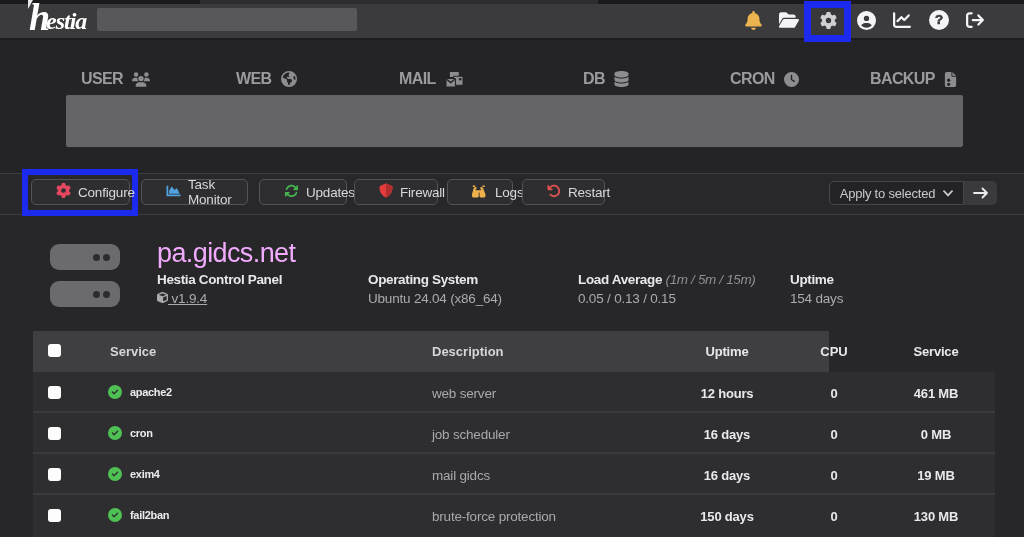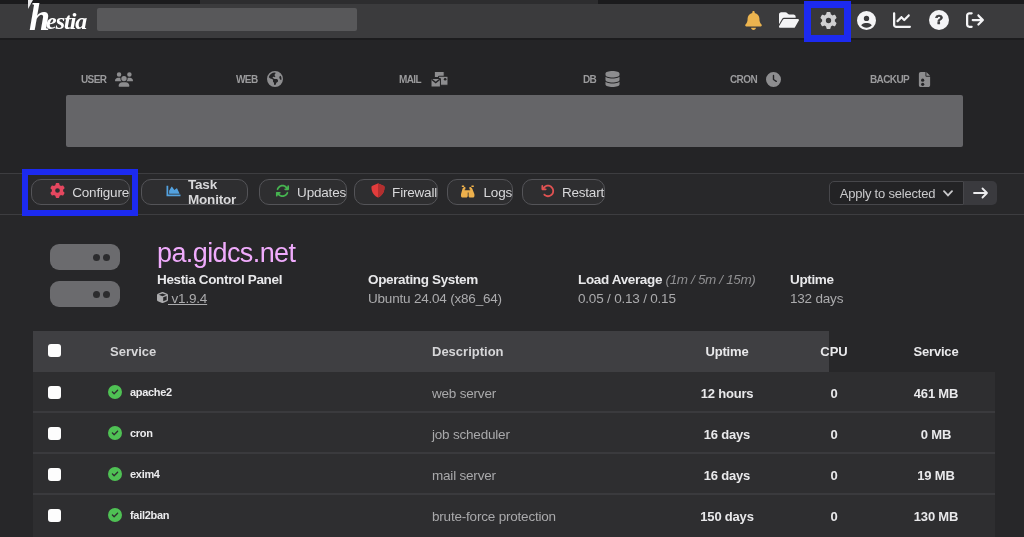--- a/index.html
+++ b/index.html
@@ -10,25 +10,25 @@
 #topstrip { left:0; top:0; width:1024px; height:4px; background:#1b1b1d; }
 #navbar { left:0; top:4px; width:1024px; height:34px; background:#3b3b3d; }
 #menuarea { left:0; top:38px; width:1024px; height:135px; background:#242426; border-top:2px solid #1c1c1e; }
 #toolbar { left:0; top:173px; width:1024px; height:42px; background:#28282a; border-top:1px solid #3d3d40; border-bottom:1px solid #3d3d40; }
 #content { left:0; top:215px; width:1024px; height:322px; background:#272729; }
 
 #searchbox { left:97px; top:8px; width:260px; height:23px; background:#58585a; border-radius:2px; }
 .navicon { top:10px; width:20px; height:20px; display:flex; align-items:center; justify-content:center; }
 #bluebox1 { left:804px; top:1px; width:47px; height:41px; border:7px solid #1c2af0; background:#38383a; }
 
-.mitem { top:70px; height:18px; display:flex; align-items:center; color:#9b9b9d; font-size:10px; font-weight:bold; letter-spacing:-0.6px; }
+.mitem { top:70px; height:18px; display:flex; align-items:center; color:#9b9b9d; font-size:16px; font-weight:bold; letter-spacing:-0.6px; }
 .mico { display:inline-flex; margin-left:9px; }
 #grayblock { left:66px; top:95px; width:897px; height:52px; background:#656568; border-radius:2px; }
 
-.tbtn { top:179px; height:26px; background:#2e2e30; border:1px solid #545458; border-radius:10px; color:#d8d8da; font-size:13.5px; letter-spacing:-0.2px; display:flex; align-items:center; justify-content:flex-end; gap:7px;padding-left:24px; }
+.tbtn { top:179px; height:26px; background:#2e2e30; border:1px solid #545458; border-radius:5px; color:#d8d8da; font-size:13.5px; letter-spacing:-0.2px; display:flex; align-items:center; justify-content:flex-start; gap:7px;padding-left:24px; }
 #bluebox2 { left:22px; top:169px; width:116px; height:47px; border:6px solid #1c2af0; background:transparent; }
 #applysel { left:829px; top:181px; width:135px; height:24px; background:#232325; border:1px solid #47474b; border-radius:5px 0 0 5px; color:#c9c9cb; font-size:13px; letter-spacing:-0.2px; display:flex; align-items:center; justify-content:center; gap:8px; }
 #applybtn { left:964px; top:181px; width:33px; height:24px; background:#3a3a3e; border-radius:0 5px 5px 0; color:#e8e8ea; font-size:16px; display:flex; align-items:center; justify-content:center; }
 
 .srvbar { left:50px; width:70px; height:26px; background:#6b6b6e; border-radius:9px; }
 .dot { width:7px; height:7px; border-radius:50%; background:#2c2c2e; position:absolute; top:10px; }
 #hostname { left:157px; top:238px; color:#f0abfc; font-size:27px; letter-spacing:-0.6px; }
 .infh { color:#e8e8ea; font-size:13.5px; font-weight:bold; letter-spacing:-0.35px; top:272px; }
 .infv { color:#ababad; font-size:13.5px; letter-spacing:-0.2px; top:291px; }
 
@@ -134,21 +134,21 @@
           <circle cx="130" cy="280" r="55" fill="#242426"></circle>
           <circle cx="130" cy="420" r="55" fill="#242426"></circle>
         </svg>
       </span></div>
   <div id="grayblock" class="abs"></div>
 
   <div id="bluebox2" class="abs"></div>
   <div class="tbtn abs" style="left:31px; width:99px;"><span id="bi-conf"><svg width="15" height="15" viewBox="0 0 512 512" xmlns="http://www.w3.org/2000/svg">
           <path fill="#e5475f" d="M495.9 166.6c3.2 8.7 .5 18.4-6.4 24.6l-43.3 39.4c1.1 8.3 1.7 16.8 1.7 25.4s-.6 17.1-1.7 25.4l43.3 39.4c6.9 6.2 9.6 15.9 6.4 24.6c-4.4 11.9-9.7 23.3-15.8 34.3l-4.7 8.1c-6.6 11-14 21.4-22.1 31.2c-5.9 7.2-15.7 9.6-24.5 6.8l-55.7-17.7c-13.4 10.3-28.2 18.9-44 25.4l-12.5 57.1c-2 9.1-9 16.3-18.2 17.8c-13.8 2.3-28 3.5-42.5 3.5s-28.7-1.2-42.5-3.5c-9.2-1.5-16.2-8.7-18.2-17.8l-12.5-57.1c-15.8-6.5-30.6-15.1-44-25.4L83.1 425.9c-8.8 2.8-18.6 .3-24.5-6.8c-8.1-9.8-15.5-20.2-22.1-31.2l-4.7-8.1c-6.1-11-11.4-22.4-15.8-34.3c-3.2-8.7-.5-18.4 6.4-24.6l43.3-39.4C64.6 273.1 64 264.6 64 256s.6-17.1 1.7-25.4L22.4 191.2c-6.9-6.2-9.6-15.9-6.4-24.6c4.4-11.9 9.7-23.3 15.8-34.3l4.7-8.1c6.6-11 14-21.4 22.1-31.2c5.9-7.2 15.7-9.6 24.5-6.8l55.7 17.7c13.4-10.3 28.2-18.9 44-25.4l12.5-57.1c2-9.1 9-16.3 18.2-17.8C227.3 1.2 241.5 0 256 0s28.7 1.2 42.5 3.5c9.2 1.5 16.2 8.7 18.2 17.8l12.5 57.1c15.8 6.5 30.6 15.1 44 25.4l55.7-17.7c8.8-2.8 18.6-.3 24.5 6.8c8.1 9.8 15.5 20.2 22.1 31.2l4.7 8.1c6.1 11 11.4 22.4 15.8 34.3zM256 336a80 80 0 1 0 0-160 80 80 0 1 0 0 160z"></path>
         </svg></span>Configure</div>
-  <div class="tbtn abs" style="left:141px; width:107px;font-weight:bold;"><span id="bi-task"><svg width="15" height="14" viewBox="0 0 512 512" xmlns="http://www.w3.org/2000/svg">
+  <div class="tbtn abs" style="left:141px; width:107px;"><span id="bi-task"><svg width="15" height="14" viewBox="0 0 512 512" xmlns="http://www.w3.org/2000/svg">
           <path fill="#53a2e0" d="M500 384c6.6 0 12 5.4 12 12v40c0 6.6-5.4 12-12 12H12c-6.6 0-12-5.4-12-12V76c0-6.6 5.4-12 12-12h40c6.6 0 12 5.4 12 12v308h436zM372.7 159.5L288 216l-85.3-113.7c-5.1-6.8-15.5-6.3-19.9 1L96 248v104h384l-89.9-187.8c-3.2-6.5-11.4-8.7-17.4-4.7z"></path>
         </svg></span>Task Monitor</div>
   <div class="tbtn abs" style="left:259px; width:88px;"><span id="bi-upd"><svg width="15" height="14" viewBox="0 0 512 512" xmlns="http://www.w3.org/2000/svg">
           <path fill="#46b450" d="M105.1 202.6c7.7-21.8 20.2-42.3 37.8-59.8c62.5-62.5 163.8-62.5 226.3 0L386.3 160 352 160c-17.7 0-32 14.3-32 32s14.3 32 32 32l111.5 0c0 0 0 0 0 0l.4 0c17.7 0 32-14.3 32-32l0-112c0-17.7-14.3-32-32-32s-32 14.3-32 32l0 35.2L414.4 97.6c-87.5-87.5-229.3-87.5-316.8 0C73.2 122 55.6 150.7 44.8 181.4c-5.9 16.7 2.9 34.9 19.5 40.8s34.9-2.9 40.8-19.5zM39 289.3c-5 1.5-9.8 4.2-13.7 8.2c-4 4-6.7 8.8-8.1 14c-.3 1.2-.6 2.5-.8 3.8c-.3 1.7-.4 3.4-.4 5.1L16 432c0 17.7 14.3 32 32 32s32-14.3 32-32l0-35.1 17.6 17.5c0 0 0 0 0 0c87.5 87.4 229.3 87.4 316.7 0c24.4-24.4 42.1-53.1 52.9-83.8c5.9-16.7-2.9-34.9-19.5-40.8s-34.9 2.9-40.8 19.5c-7.7 21.8-20.2 42.3-37.8 59.8c-62.5 62.5-163.8 62.5-226.3 0l-.1-.1L125.6 352l34.4 0c17.7 0 32-14.3 32-32s-14.3-32-32-32L48.4 288c-1.6 0-3.2 .1-4.8 .3s-3.1 .5-4.6 1z"></path>
         </svg></span>Updates</div>
   <div class="tbtn abs" style="left:354px; width:84px;"><span id="bi-fire"><svg width="14" height="15" viewBox="0 0 512 512" xmlns="http://www.w3.org/2000/svg">
           <path fill="#e23c3c" d="M256 0c4.6 0 9.2 1 13.4 2.9L457.7 82.8c22 9.3 38.4 31 38.3 57.2c-.5 99.2-41.3 280.7-213.6 363.2c-16.7 8-36.1 8-52.8 0C57.3 420.7 16.5 239.2 16 140c-.1-26.2 16.3-47.9 38.3-57.2L242.6 2.9C246.8 1 251.4 0 256 0z"></path>
           <path fill="#b22f2f" d="M256 0c4.6 0 9.2 1 13.4 2.9L457.7 82.8c22 9.3 38.4 31 38.3 57.2c-.5 99.2-41.3 280.7-213.6 363.2c-8.3 4-17.2 6-26.1 6L256 0z"></path>
         </svg></span>Firewall</div>
   <div class="tbtn abs" style="left:447px; width:66px;"><span id="bi-logs"><svg width="16" height="14" viewBox="0 0 640 512" xmlns="http://www.w3.org/2000/svg">
@@ -177,21 +177,21 @@
   <div id="hostname" class="abs">pa.gidcs.net</div>
   <div class="infh abs" style="left:157px;">Hestia Control Panel</div>
   <div class="infv abs" style="left:157px;text-decoration:underline;"><span id="ic-cube"><svg width="11" height="11" viewBox="0 0 512 512" xmlns="http://www.w3.org/2000/svg">
           <path fill="#ababad" d="M234.5 5.7c13.9-5 29.1-5.7 43.1 0l192 70.4c25.1 9.2 41.9 33.2 41.9 60l0 239.8c0 26.8-16.8 50.8-41.9 60l-192 70.4c-13.9 5-29.1 5-43.1 0l-192-70.4C17.3 426.7 .5 402.7 .5 375.9L.5 136.1c0-26.8 16.8-50.8 41.9-60l192-70.4zM256 66L82.3 129.7 256 193.4l173.7-63.7L256 66zm32 368.6l160-58.7 0-188L288 246.6l0 188z"></path>
         </svg></span> v1.9.4</div>
   <div class="infh abs" style="left:368px;">Operating System</div>
   <div class="infv abs" style="left:368px;">Ubuntu 24.04 (x86_64)</div>
   <div class="infh abs" style="left:578px;">Load Average <span style="color:#8f8f91; font-weight:normal; font-style:italic;">(1m / 5m / 15m)</span></div>
   <div class="infv abs" style="left:578px;">0.05 / 0.13 / 0.15</div>
   <div class="infh abs" style="left:790px;">Uptime</div>
-  <div class="infv abs" style="left:790px;">132 days</div>
+  <div class="infv abs" style="left:790px;">154 days</div>
 
   <div id="thead" class="abs">
     <span class="cb" style="top:13px;"></span>
     <span style="position:absolute; left:77px; top:13px;">Service</span>
     <span style="position:absolute; left:399px; top:13px;">Description</span>
     <span class="upt" style="top:13px;">Uptime</span>
     <span class="cpu" style="top:13px;">CPU</span>
     <span class="mem" style="top:13px;">Service</span>
   </div>
   <div class="trow abs" style="top:372px;">
@@ -215,21 +215,21 @@
     <span class="upt" style="top:14px;">16 days</span>
     <span class="cpu" style="top:14px;">0</span>
     <span class="mem" style="top:14px;">0 MB</span>
   </div>
   <div class="trow abs" style="top:454px;">
     <span class="cb" style="top:14px;"></span>
       <span class="badge" style="top:13px;"><svg width="14" height="14" viewBox="0 0 512 512" xmlns="http://www.w3.org/2000/svg">
           <path fill="#4fc154" d="M256 512A256 256 0 1 0 256 0a256 256 0 1 0 0 512zM369 209L241 337c-9.4 9.4-24.6 9.4-33.9 0l-64-64c-9.4-9.4-9.4-24.6 0-33.9s24.6-9.4 33.9 0l47 47L335 175c9.4-9.4 24.6-9.4 33.9 0s9.4 24.6 0 33.9z"></path>
         </svg></span>
     <span class="svc" style="top:14px;">exim4</span>
-    <span class="desc" style="top:14px;">mail server</span>
+    <span class="desc" style="top:14px;">mail gidcs</span>
     <span class="upt" style="top:14px;">16 days</span>
     <span class="cpu" style="top:14px;">0</span>
     <span class="mem" style="top:14px;">19 MB</span>
   </div>
   <div class="trow abs" style="top:495px; height:43px; border-bottom:none;">
     <span class="cb" style="top:14px;"></span>
       <span class="badge" style="top:13px;"><svg width="14" height="14" viewBox="0 0 512 512" xmlns="http://www.w3.org/2000/svg">
           <path fill="#4fc154" d="M256 512A256 256 0 1 0 256 0a256 256 0 1 0 0 512zM369 209L241 337c-9.4 9.4-24.6 9.4-33.9 0l-64-64c-9.4-9.4-9.4-24.6 0-33.9s24.6-9.4 33.9 0l47 47L335 175c9.4-9.4 24.6-9.4 33.9 0s9.4 24.6 0 33.9z"></path>
         </svg></span>
     <span class="svc" style="top:14px;">fail2ban</span>

